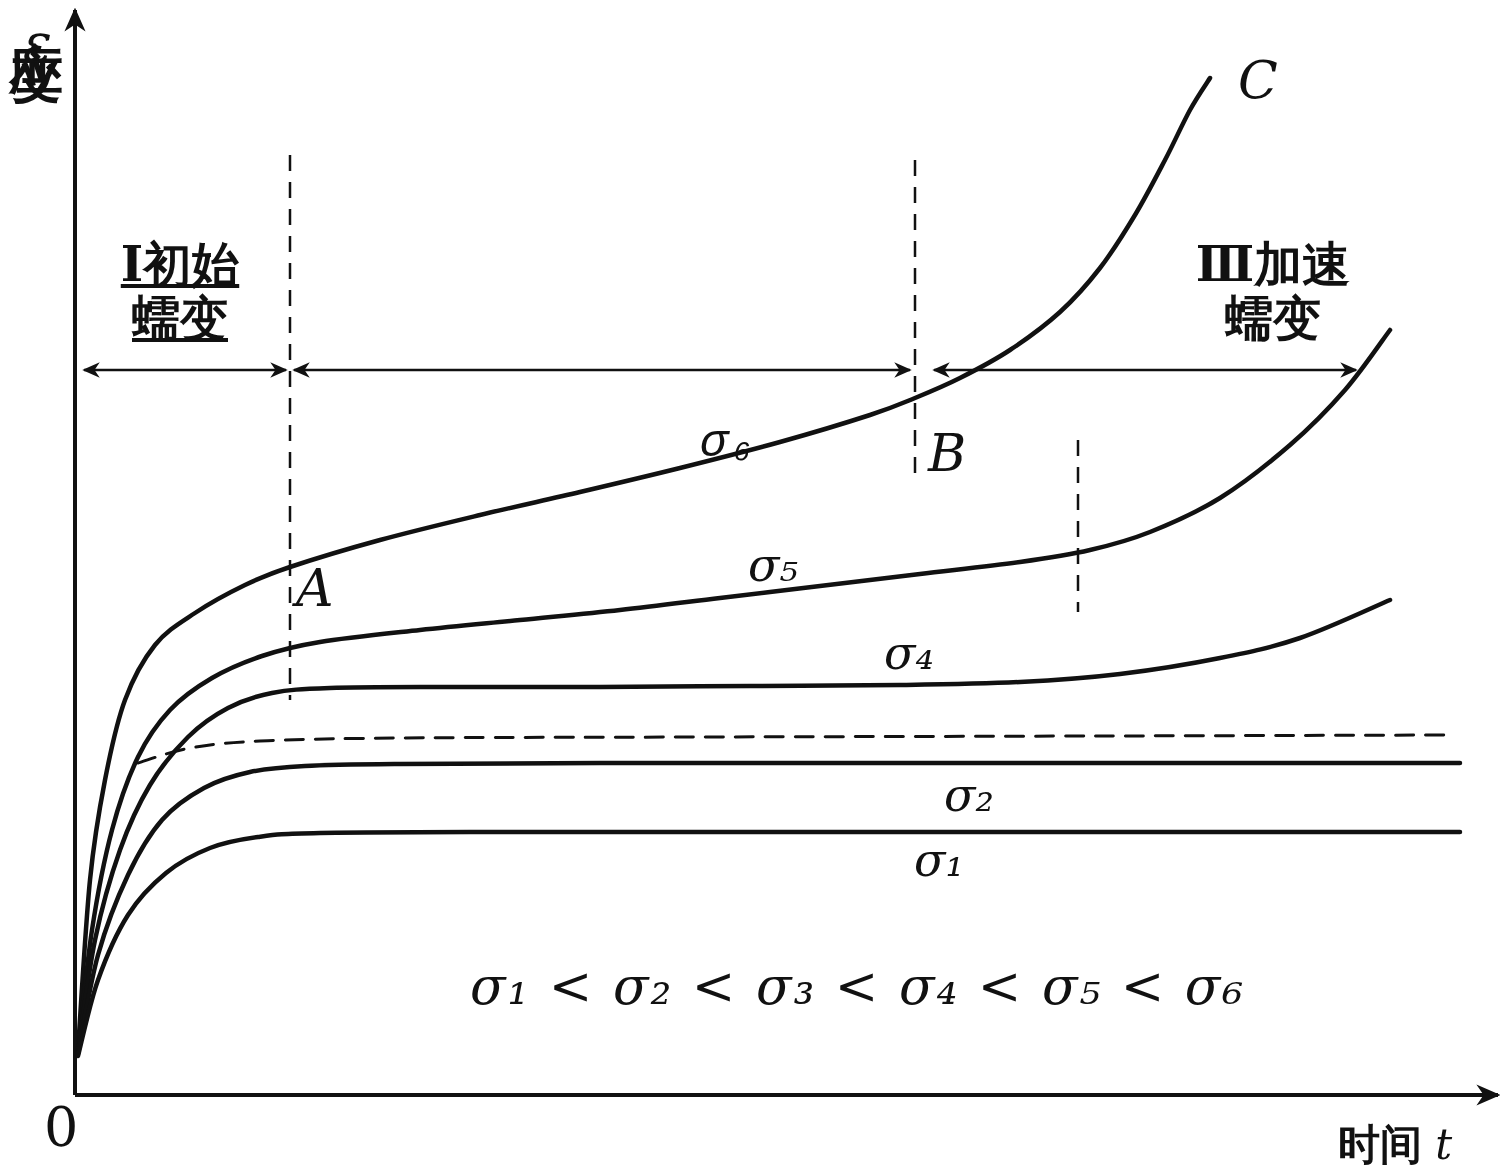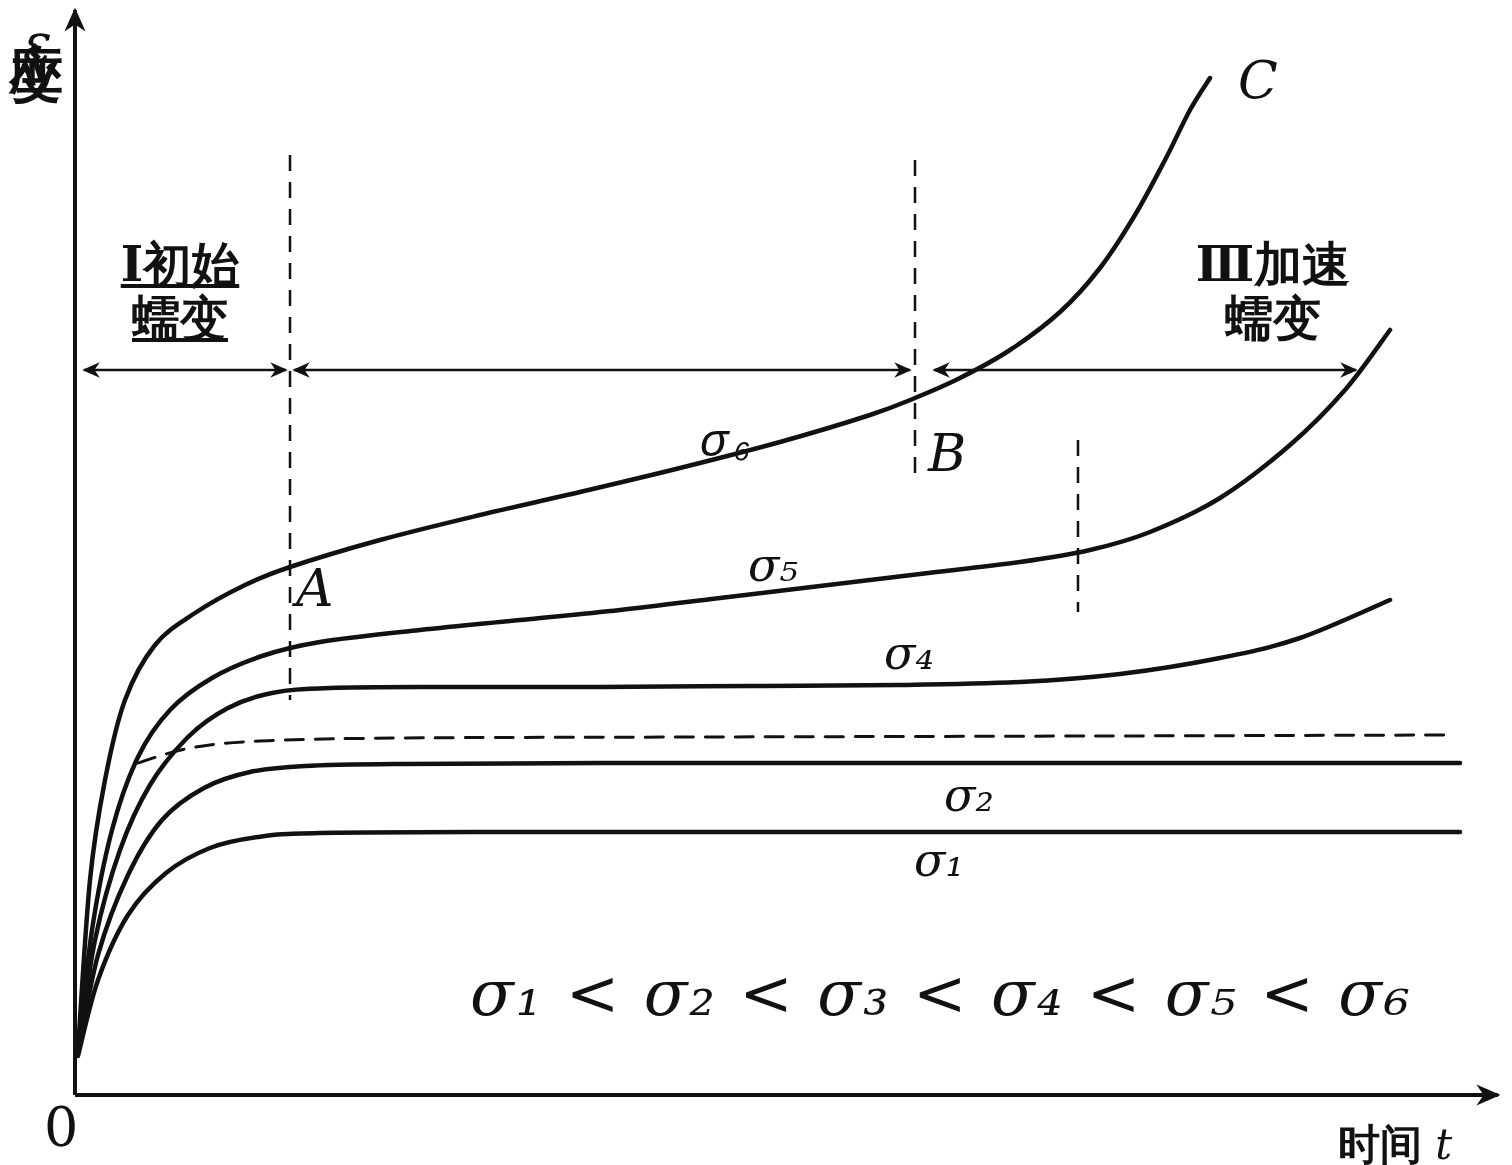--- a/index.html
+++ b/index.html
@@ -25,21 +25,21 @@
   .ylabel .sym{font-style:italic;letter-spacing:0;}
   .xlabel{left:1338px;top:1100px;font-size:42px;margin-top:20px;}
   .xlabel .sym{font-style:italic;}
   .origin{left:44px;top:1096px;font-size:54px;}
   .stage{font-size:48px;}
   .s1{left:80px;top:238px;width:200px;text-decoration:underline;}
   .s2{left:400px;top:296px;width:400px;text-align:center;}
   .s3{left:1158px;top:238px;width:230px;}
   .sig{font-size:46px;}
   .sub{font-size:0.72em;vertical-align:-0.28em;}
-  .ineq{left:470px;top:956px;font-size:64px;letter-spacing:2px;}
+  .ineq{left:470px;top:956px;font-size:52px;letter-spacing:2px;}
 </style>
 </head>
 <body>
 
 <div id="figure">
 
   <svg id="chart" viewBox="0 0 1512 1165" xmlns="http://www.w3.org/2000/svg">
     <defs>
       <marker id="arr" viewBox="0 0 10 10" refX="9" refY="5" markerWidth="7" markerHeight="7" orient="auto-start-reverse">
         <path d="M0,0.6 L10,5 L0,9.4 L3,5 Z" fill="#111111"></path>

